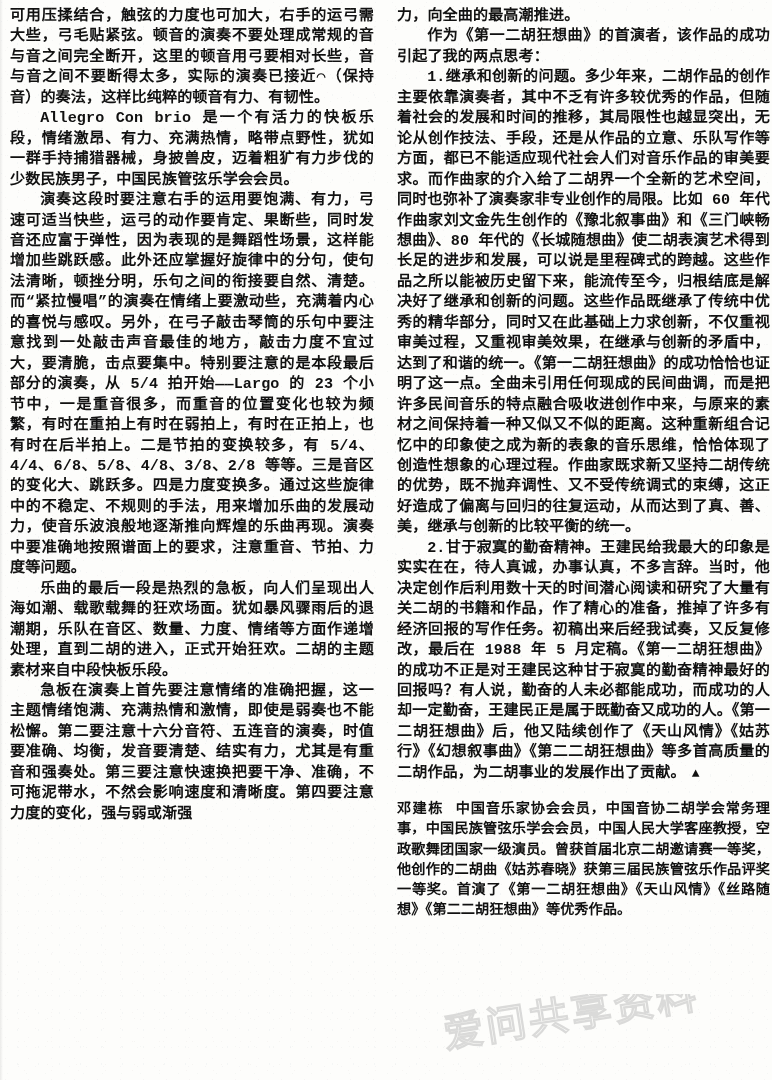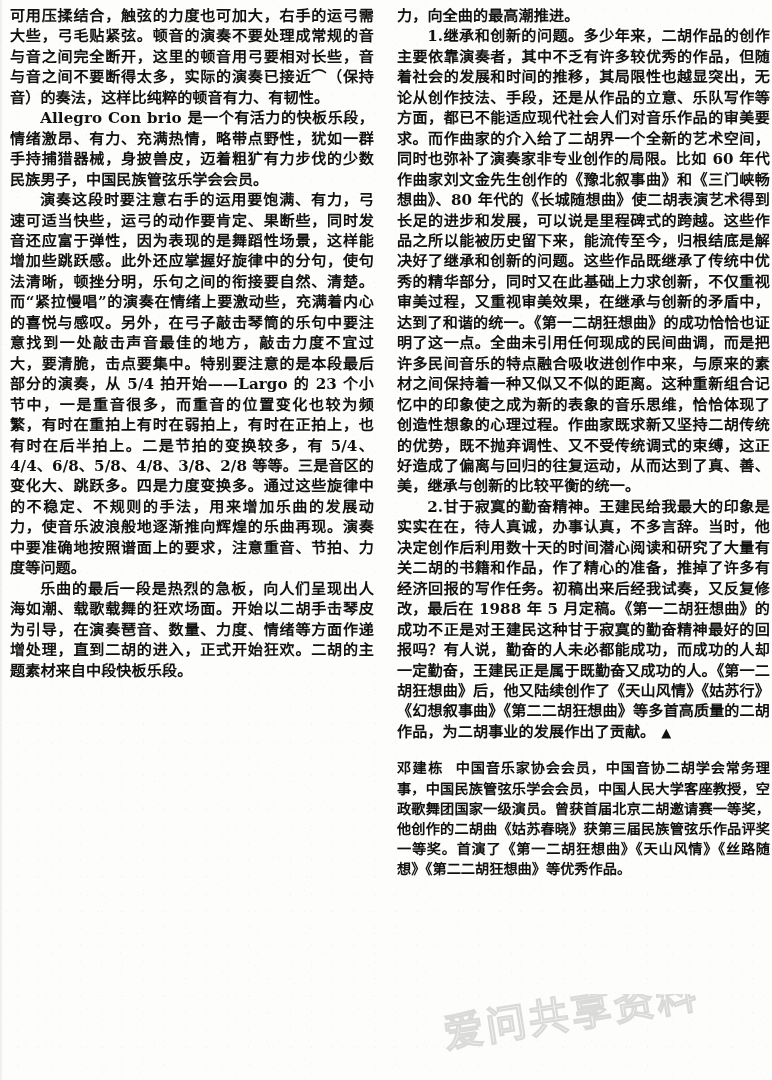--- a/index.html
+++ b/index.html
@@ -23,20 +23,21 @@
       radial-gradient(circle at 63% 29%, rgba(210,205,195,.5) 0 .6px, transparent .7px),
       radial-gradient(circle at 83% 59%, rgba(198,208,218,.5) 0 .6px, transparent .7px),
       radial-gradient(circle at 91% 91%, rgba(214,204,204,.5) 0 .6px, transparent .7px);
     background-size:17px 19px,23px 21px,19px 27px,29px 23px,21px 17px,27px 29px;
     z-index:5;
   }
   .page{
     position:absolute;inset:0;
     display:flex;
     z-index:2;
+    font-family:Liberation Mono, monospace;
   }
   .column{
     box-sizing:border-box;
     width:386px;
     padding:6px 12px 4px 10px;
   }
   .col-left{padding-left:10px;padding-right:12px;}
   .col-right{padding-left:11px;padding-right:2px;}
 
   p.para{
@@ -92,25 +93,27 @@
 <body>
 
 <div class="scan-edge"></div>
 
 <div class="page">
 
   <div class="column col-left">
     <p class="para no-indent">可用压揉结合，触弦的力度也可加大，右手的运弓需大些，弓毛贴紧弦。顿音的演奏不要处理成常规的音与音之间完全断开，这里的顿音用弓要相对长些，音与音之间不要断得太多，实际的演奏已接近⌒（保持音）的奏法，这样比纯粹的顿音有力、有韧性。</p>
     <p class="para">Allegro Con brio 是一个有活力的快板乐段，情绪激昂、有力、充满热情，略带点野性，犹如一群手持捕猎器械，身披兽皮，迈着粗犷有力步伐的少数民族男子，中国民族管弦乐学会会员。</p>
     <p class="para">演奏这段时要注意右手的运用要饱满、有力，弓速可适当快些，运弓的动作要肯定、果断些，同时发音还应富于弹性，因为表现的是舞蹈性场景，这样能增加些跳跃感。此外还应掌握好旋律中的分句，使句法清晰，顿挫分明，乐句之间的衔接要自然、清楚。而“紧拉慢唱”的演奏在情绪上要激动些，充满着内心的喜悦与感叹。另外，在弓子敲击琴筒的乐句中要注意找到一处敲击声音最佳的地方，敲击力度不宜过大，要清脆，击点要集中。特别要注意的是本段最后部分的演奏，从 5/4 拍开始——Largo 的 23 个小节中，一是重音很多，而重音的位置变化也较为频繁，有时在重拍上有时在弱拍上，有时在正拍上，也有时在后半拍上。二是节拍的变换较多，有 5/4、4/4、6/8、5/8、4/8、3/8、2/8 等等。三是音区的变化大、跳跃多。四是力度变换多。通过这些旋律中的不稳定、不规则的手法，用来增加乐曲的发展动力，使音乐波浪般地逐渐推向辉煌的乐曲再现。演奏中要准确地按照谱面上的要求，注意重音、节拍、力度等问题。</p>
-    <p class="para">乐曲的最后一段是热烈的急板，向人们呈现出人海如潮、载歌载舞的狂欢场面。开始以二胡手击琴皮为引导，在演奏琶音、数量、力度、情绪等方面作递增处理，直到二胡的进入，正式开始狂欢。二胡的主题素材来自中段快板乐段。</p>
+    <p class="para">乐曲的最后一段是热烈的急板，向人们呈现出人海如潮、载歌载舞的狂欢场面。犹如暴风骤雨后的退潮期，乐队在音区、数量、力度、情绪等方面作递增处理，直到二胡的进入，正式开始狂欢。二胡的主题素材来自中段快板乐段。</p>
+    <p class="para">急板在演奏上首先要注意情绪的准确把握，这一主题情绪饱满、充满热情和激情，即使是弱奏也不能松懈。第二要注意十六分音符、五连音的演奏，时值要准确、均衡，发音要清楚、结实有力，尤其是有重音和强奏处。第三要注意快速换把要干净、准确，不可拖泥带水，不然会影响速度和清晰度。第四要注意力度的变化，强与弱或渐强</p>
   </div>
 
   <div class="column col-right">
     <p class="para no-indent">力，向全曲的最高潮推进。</p>
+    <p class="para">作为《第一二胡狂想曲》的首演者，该作品的成功引起了我的两点思考：</p>
     <p class="para">1.继承和创新的问题。多少年来，二胡作品的创作主要依靠演奏者，其中不乏有许多较优秀的作品，但随着社会的发展和时间的推移，其局限性也越显突出，无论从创作技法、手段，还是从作品的立意、乐队写作等方面，都已不能适应现代社会人们对音乐作品的审美要求。而作曲家的介入给了二胡界一个全新的艺术空间，同时也弥补了演奏家非专业创作的局限。比如 60 年代作曲家刘文金先生创作的《豫北叙事曲》和《三门峡畅想曲》、80 年代的《长城随想曲》使二胡表演艺术得到长足的进步和发展，可以说是里程碑式的跨越。这些作品之所以能被历史留下来，能流传至今，归根结底是解决好了继承和创新的问题。这些作品既继承了传统中优秀的精华部分，同时又在此基础上力求创新，不仅重视审美过程，又重视审美效果，在继承与创新的矛盾中，达到了和谐的统一。《第一二胡狂想曲》的成功恰恰也证明了这一点。全曲未引用任何现成的民间曲调，而是把许多民间音乐的特点融合吸收进创作中来，与原来的素材之间保持着一种又似又不似的距离。这种重新组合记忆中的印象使之成为新的表象的音乐思维，恰恰体现了创造性想象的心理过程。作曲家既求新又坚持二胡传统的优势，既不抛弃调性、又不受传统调式的束缚，这正好造成了偏离与回归的往复运动，从而达到了真、善、美，继承与创新的比较平衡的统一。</p>
     <p class="para"><span>2.甘于寂寞的勤奋精神。王建民给我最大的印象是实实在在，待人真诚，办事认真，不多言辞。当时，他决定创作后利用数十天的时间潜心阅读和研究了大量有关二胡的书籍和作品，作了精心的准备，推掉了许多有经济回报的写作任务。初稿出来后经我试奏，又反复修改，最后在 1988 年 5 月定稿。《第一二胡狂想曲》的成功不正是对王建民这种甘于寂寞的勤奋精神最好的回报吗？有人说，勤奋的人未必都能成功，而成功的人却一定勤奋，王建民正是属于既勤奋又成功的人。《第一二胡狂想曲》后，他又陆续创作了《天山风情》《姑苏行》《幻想叙事曲》《第二二胡狂想曲》等多首高质量的二胡作品，为二胡事业的发展作出了贡献。</span><span class="end-mark">▲</span></p>
 
     <div class="byline-block">
       <span class="byline-name">邓建栋</span><span>中国音乐家协会会员，中国音协二胡学会常务理事，中国民族管弦乐学会会员，中国人民大学客座教授，空政歌舞团国家一级演员。曾获首届北京二胡邀请赛一等奖，他创作的二胡曲《姑苏春晓》获第三届民族管弦乐作品评奖一等奖。首演了《第一二胡狂想曲》《天山风情》《丝路随想》《第二二胡狂想曲》等优秀作品。</span>
     </div>
   </div>
 
 </div>
 

